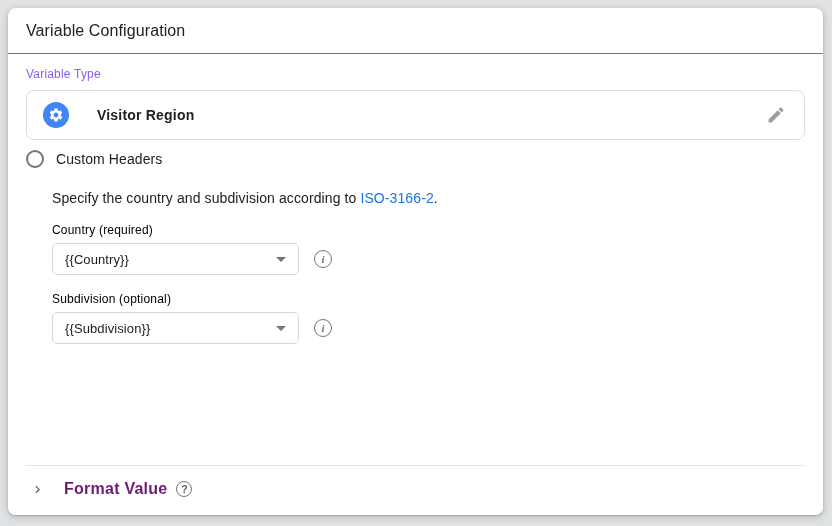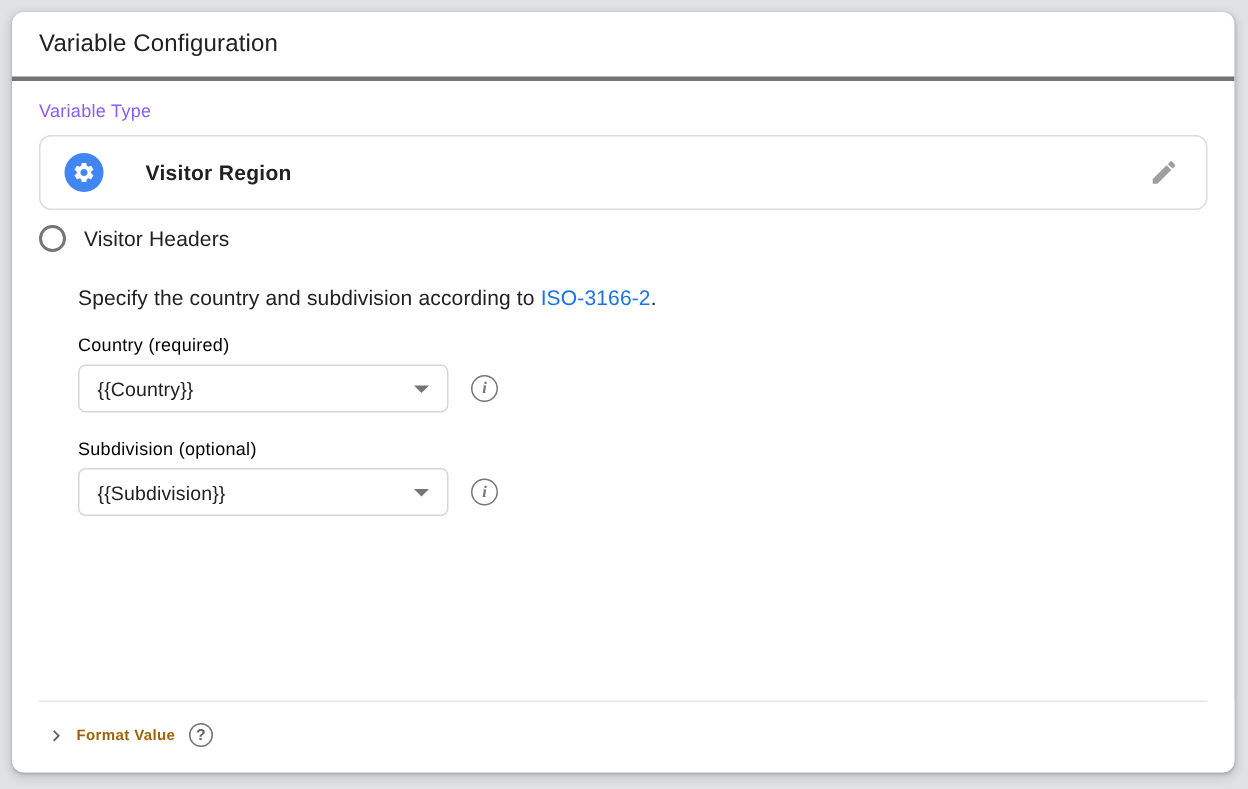--- a/index.html
+++ b/index.html
@@ -17,21 +17,21 @@
     background: #ffffff;
     border-radius: 8px;
     box-shadow: 0 1px 2px rgba(60,64,67,.3), 0 2px 6px 2px rgba(60,64,67,.15);
     overflow: hidden;
   }
   .card-header {
     height: 46px;
     display: flex;
     align-items: center;
     padding: 0 18px;
-    border-bottom: 3px solid #737373;
+    border-bottom: 1px solid #737373;
   }
   .card-header h1 {
     font-size: 16px;
     font-weight: 400;
     color: #212121;
     letter-spacing: 0.1px;
   }
   .card-body { padding: 13px 18px 0 18px; }
 
   .field-caption {
@@ -162,24 +162,24 @@
   .footer-divider { height: 1px; background: #e4e4e4; margin: 0 18px; }
   .fv-row {
     display: flex;
     align-items: center;
     padding: 14px 18px 17px 18px;
     cursor: pointer;
   }
   .fv-chevron { display: flex; align-items: center; margin-left: 4px; }
   .fv-chevron svg { width: 15px; height: 15px; fill: #5f6368; }
   .fv-label {
-    margin-left: 6px;
-    font-size: 10px;
-    font-weight: bold;
-    color: #a16207;
+    margin-left: 19px;
+    font-size: 16px;
+    font-weight: bold;
+    color: #701a75;
     letter-spacing: 0.25px;
   }
   .help-icon {
     margin-left: 9px;
     width: 16px; height: 16px;
     border-radius: 50%;
     border: 1.4px solid #757575;
     color: #616161;
     display: flex; align-items: center; justify-content: center;
     font-size: 10.5px;
@@ -212,21 +212,21 @@
             <path d="M3 17.25V21h3.75L17.81 9.94l-3.75-3.75L3 17.25zM20.71 7.04c.39-.39.39-1.02 0-1.41l-2.34-2.34c-.39-.39-1.02-.39-1.41 0l-1.83 1.83 3.75 3.75 1.83-1.83z"></path>
           </svg>
       </span>
     </div>
 
 
     <div class="radio-row">
       <span class="radio-circle">
           <span class="radio-dot"></span>
         </span>
-      <span class="radio-label">Visitor Headers</span>
+      <span class="radio-label">Custom Headers</span>
     </div>
 
 
     <div class="custom-section">
       <div class="instruction"><span>Specify the country and subdivision according to </span><a class="link">ISO-3166-2</a><span>.</span></div>
 
       <div class="field-group-label">Country (required)</div>
       <div class="select-row">
         <div class="select-box">
           <span class="select-value">{{Country}}</span>

